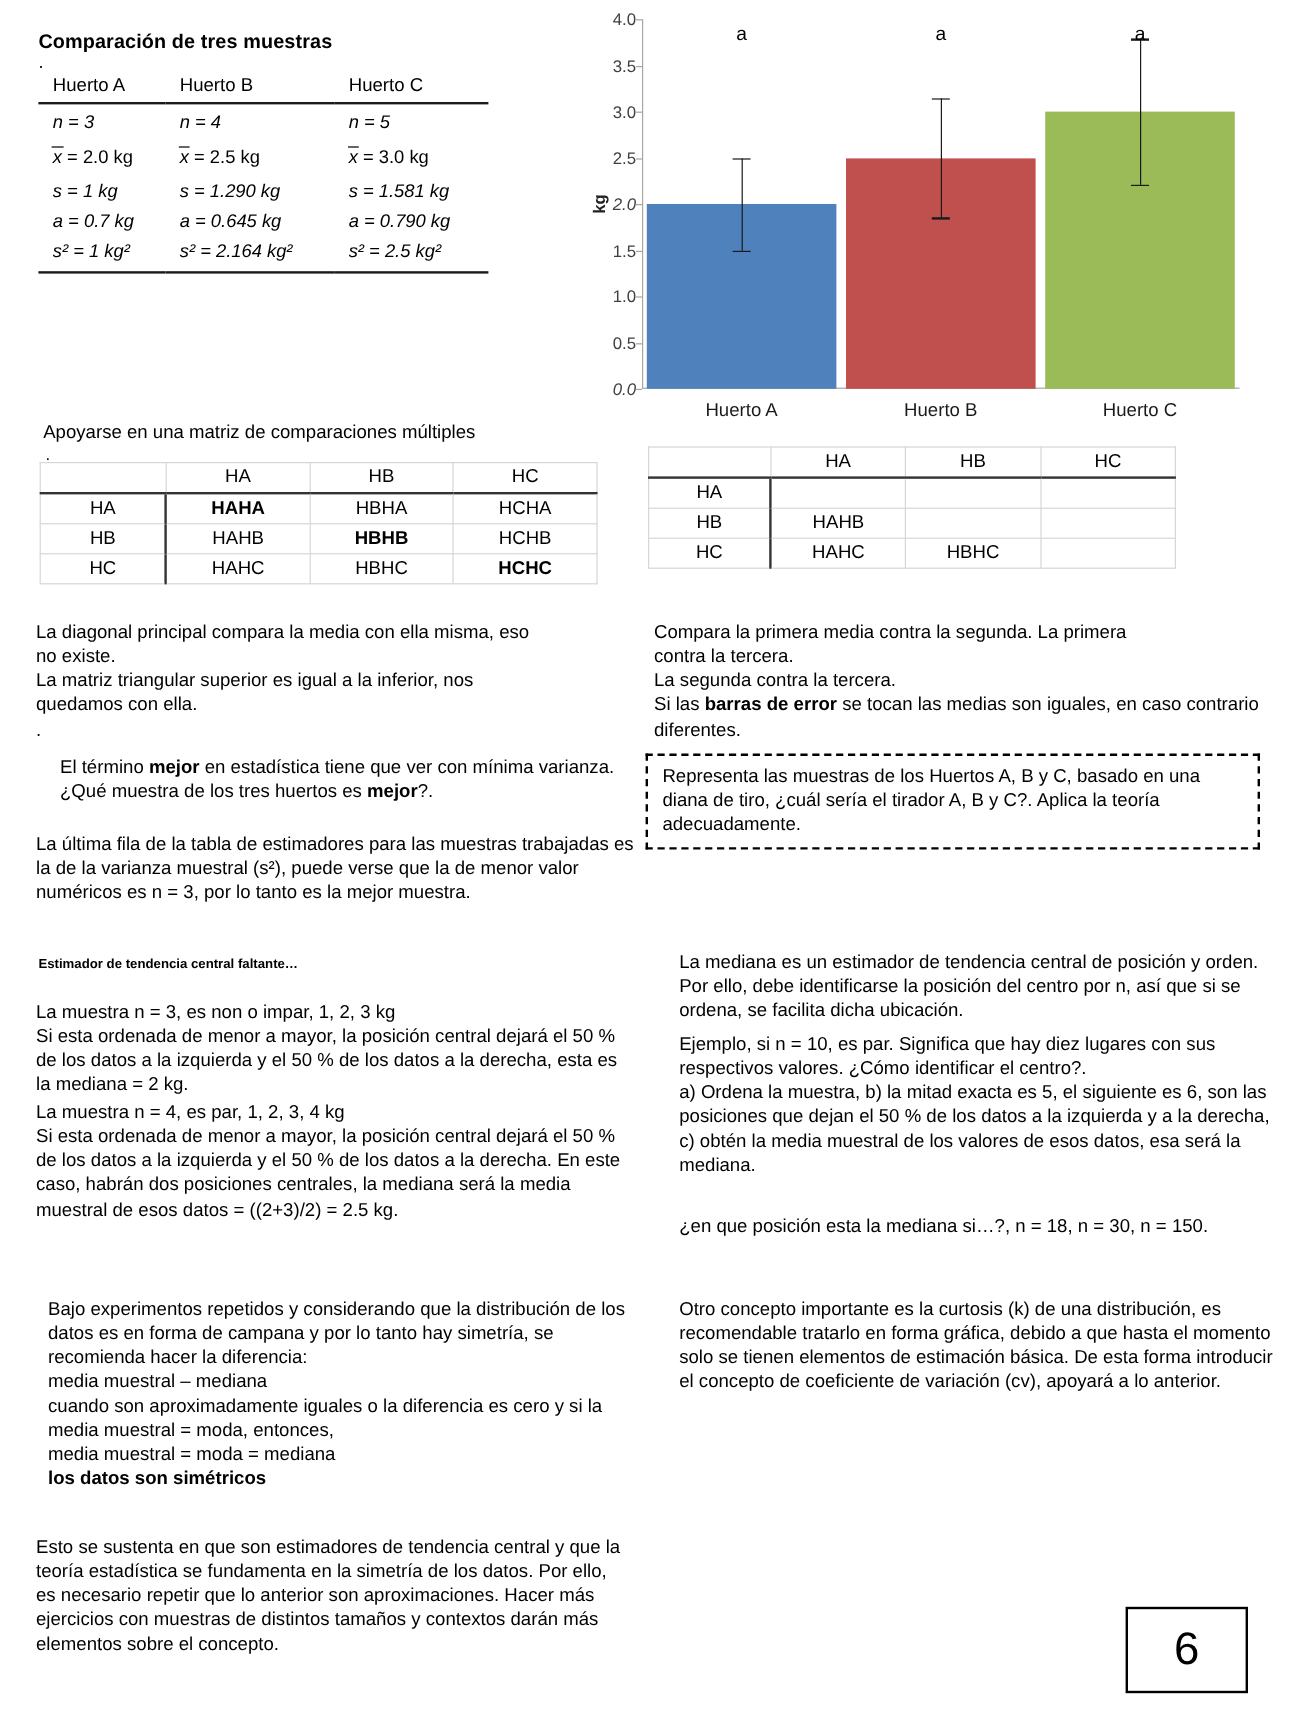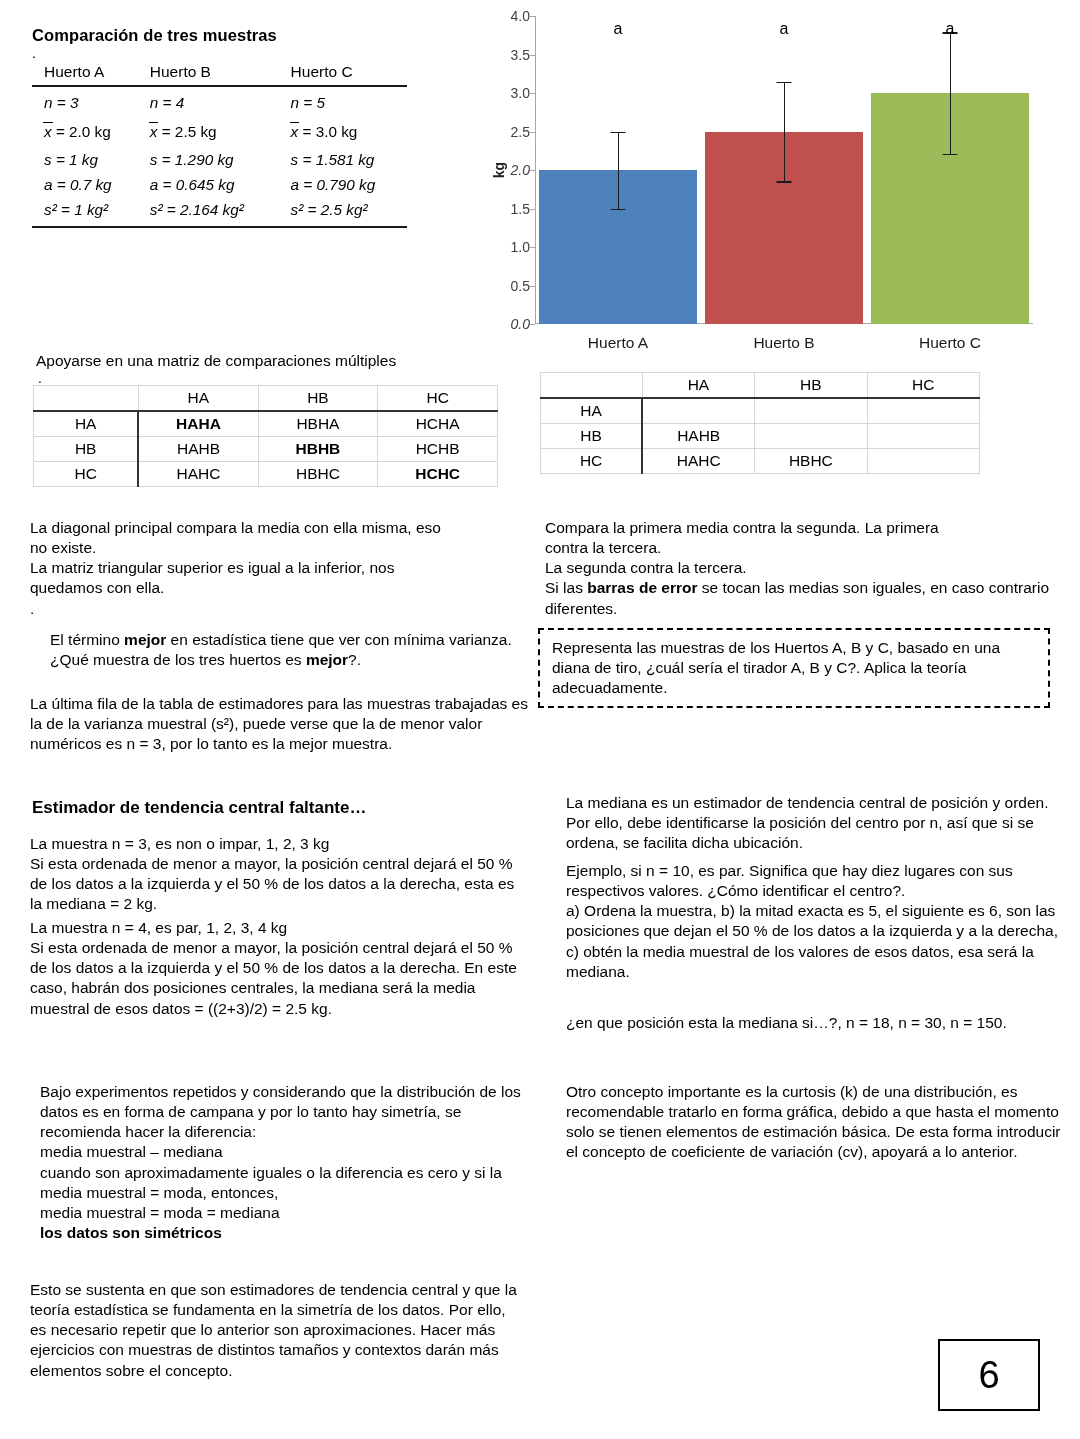--- a/index.html
+++ b/index.html
@@ -118,21 +118,21 @@
   #mat-left { left: 33px; top: 385px; width: 465px; }
   #mat-left td { width: 105px; }
   #mat-left td:first-child { width: 92px; }
   #mat-right { left: 540px; top: 372px; width: 440px; }
   #mat-right td { width: 105px; }
   #mat-right td:first-child { width: 95px; }
 
   
   .par { font-size: 15.5px; line-height: 1.30; }
   .par b { font-weight: bold; }
-  .sec-title { font-size: 17px; font-weight: bold; }
+  .sec-title { font-size: 11px; font-weight: bold; }
 
   #txt-l1 { left: 30px; top: 518px; width: 500px; }
   #txt-l2 { left: 13px; top: 630px; width: 490px; margin-left: 37px; }
   #txt-l3 { left: 30px; top: 694px; width: 500px; }
   #head-l1 { left: 32px; top: 798px; width: 480px; }
   #txt-l4 { left: 30px; top: 834px; width: 500px; }
   #txt-l5 { left: 30px; top: 918px; width: 500px; }
   #txt-l6 { left: 40px; top: 1082px; width: 505px; }
   #txt-l7 { left: 30px; top: 1280px; width: 495px; }
 

